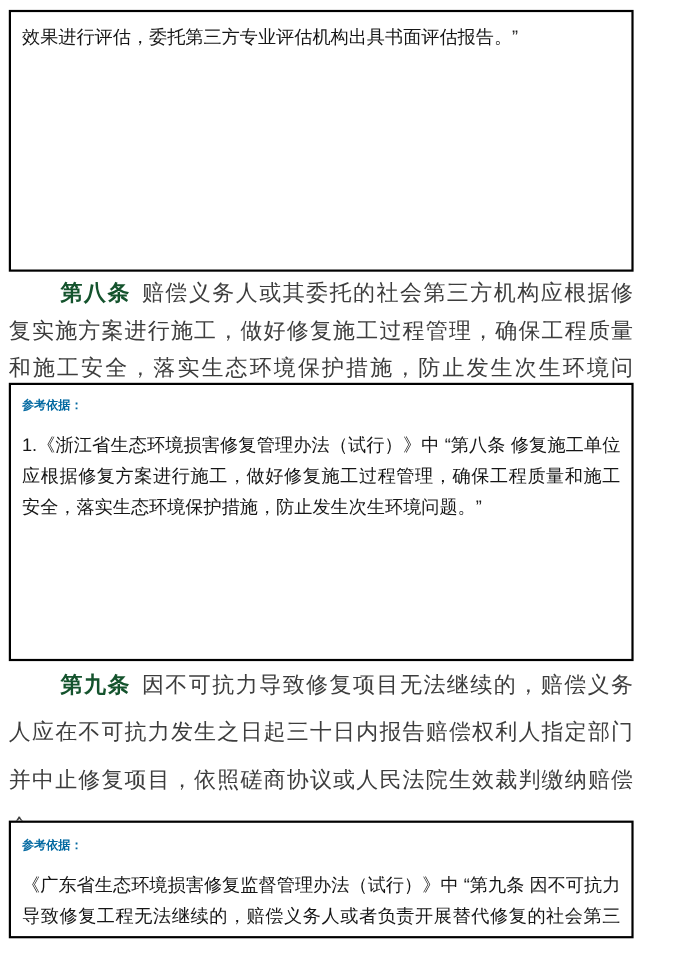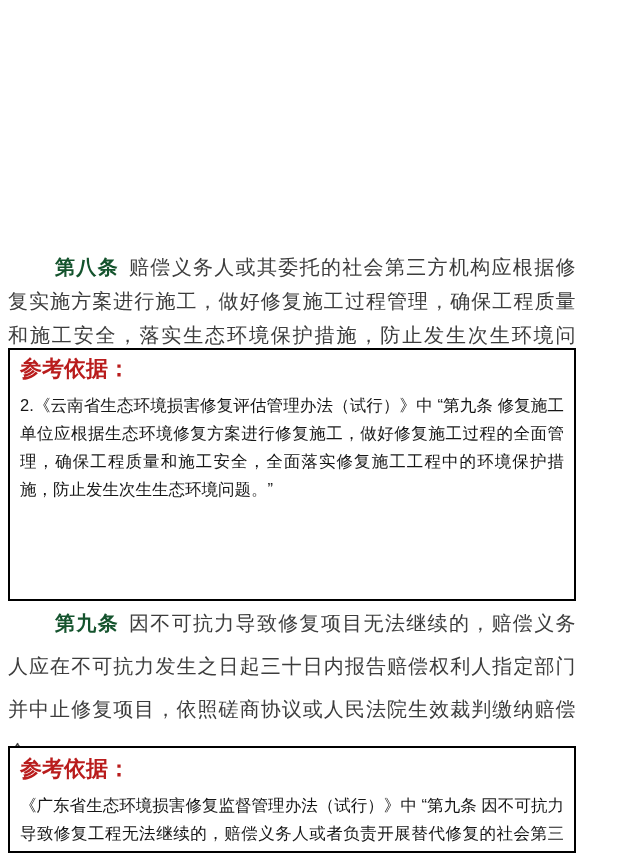--- a/index.html
+++ b/index.html
@@ -24,23 +24,23 @@
     border: 2px solid #000000;
     background: #ffffff;
     color: #161616;
     font-size: 16.5px;
     line-height: 28px;
     overflow: hidden;
   }
   .refbox .inner { padding: 0 10px; }
   .refbox .heading {
     font-weight: bold;
-    font-size: 22px;
+    font-size: 11px;
     line-height: 22px;
-    color: #b91c1c;
+    color: #0369a1;
   }
   .refbox p.item {
     margin: 11px 0 0 0;
     text-align: justify;
     text-justify: inter-character;
   }
   #quote-box-top { top: 9px;  height: 238px; }
   #quote-box-top .inner { padding: 10px 10px 0 10px; }
   #quote-box-top p.item { margin: 0; line-height: 26px; }
 
@@ -70,29 +70,34 @@
     margin-right: 10px;
   }
   #article-8 { top: 250px; line-height: 34px; }
   #article-9 { top: 602px; line-height: 43px; }
 </style>
 </head>
 <body>
 
 <div class="page">
 
+  <div class="refbox" id="quote-box-top">
+    <div class="inner">
+      <p class="item">效果进行评估，委托第三方专业评估机构出具书面评估报告。”</p>
+    </div>
+  </div>
 
   <p class="article" id="article-8">
     <span class="label">第八条</span><span>赔偿义务人或其委托的社会第三方机构应根据修复实施方案进行施工，做好修复施工过程管理，确保工程质量和施工安全，落实生态环境保护措施，防止发生次生环境问题。</span>
   </p>
 
   <div class="refbox" id="ref-box-1">
     <div class="inner">
       <div class="heading">参考依据：</div>
-      <p class="item">2.《云南省生态环境损害修复评估管理办法（试行）》中 “第九条 修复施工单位应根据生态环境修复方案进行修复施工，做好修复施工过程的全面管理，确保工程质量和施工安全，全面落实修复施工工程中的环境保护措施，防止发生次生生态环境问题。”</p>
+      <p class="item">1.《浙江省生态环境损害修复管理办法（试行）》中 “第八条 修复施工单位应根据修复方案进行施工，做好修复施工过程管理，确保工程质量和施工安全，落实生态环境保护措施，防止发生次生环境问题。”</p>
     </div>
   </div>
 
   <p class="article" id="article-9">
     <span class="label">第九条</span><span>因不可抗力导致修复项目无法继续的，赔偿义务人应在不可抗力发生之日起三十日内报告赔偿权利人指定部门并中止修复项目，依照磋商协议或人民法院生效裁判缴纳赔偿金。</span>
   </p>
 
   <div class="refbox" id="ref-box-2">
     <div class="inner">
       <div class="heading">参考依据：</div>

